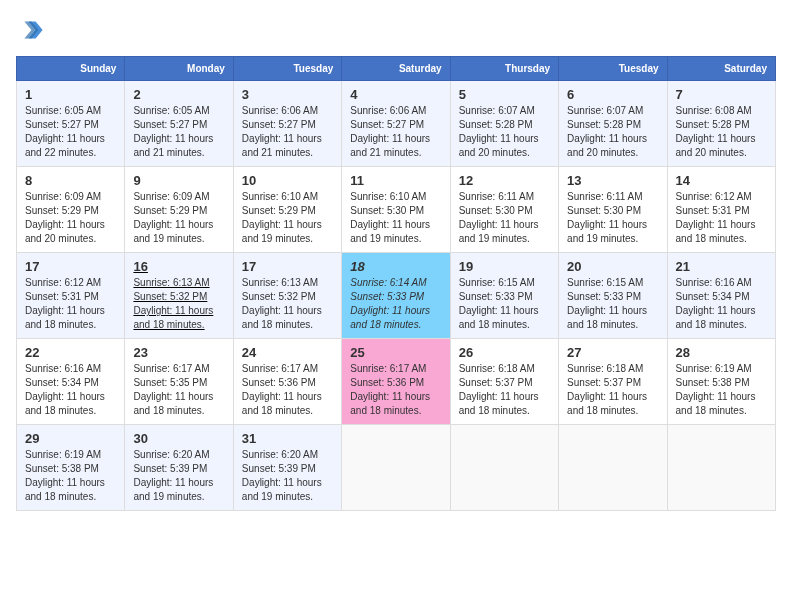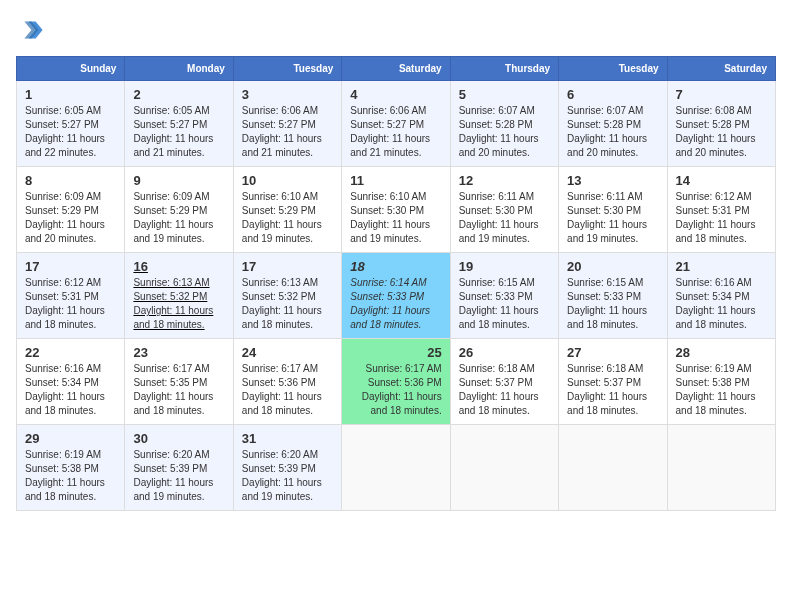--- a/index.html
+++ b/index.html
@@ -150,21 +150,21 @@
         <td style="background: rgb(240, 244, 255);"><span class="day-number">17</span><span class="day-info">Sunrise: 6:13 AM<br>Sunset: 5:32 PM<br>Daylight: 11 hours and 18 minutes.</span></td>
         <td style="background: #7dd3fc; font-style: italic;"><span class="day-number">18</span><span class="day-info">Sunrise: 6:14 AM<br>Sunset: 5:33 PM<br>Daylight: 11 hours and 18 minutes.</span></td>
         <td style="background: rgb(240, 244, 255);"><span class="day-number">19</span><span class="day-info">Sunrise: 6:15 AM<br>Sunset: 5:33 PM<br>Daylight: 11 hours and 18 minutes.</span></td>
         <td style="background: rgb(240, 244, 255);"><span class="day-number">20</span><span class="day-info">Sunrise: 6:15 AM<br>Sunset: 5:33 PM<br>Daylight: 11 hours and 18 minutes.</span></td>
         <td style="background: rgb(240, 244, 255);"><span class="day-number">21</span><span class="day-info">Sunrise: 6:16 AM<br>Sunset: 5:34 PM<br>Daylight: 11 hours and 18 minutes.</span></td>
       </tr>
       <tr>
         <td style="background: rgb(255, 255, 255);"><span class="day-number">22</span><span class="day-info">Sunrise: 6:16 AM<br>Sunset: 5:34 PM<br>Daylight: 11 hours and 18 minutes.</span></td>
         <td style="background: rgb(255, 255, 255);"><span class="day-number">23</span><span class="day-info">Sunrise: 6:17 AM<br>Sunset: 5:35 PM<br>Daylight: 11 hours and 18 minutes.</span></td>
         <td style="background: rgb(255, 255, 255); border-radius: 28px;"><span class="day-number">24</span><span class="day-info">Sunrise: 6:17 AM<br>Sunset: 5:36 PM<br>Daylight: 11 hours and 18 minutes.</span></td>
-        <td style="background: #86efac; text-align: right;"><span class="day-number">25</span><span class="day-info">Sunrise: 6:17 AM<br>Sunset: 5:36 PM<br>Daylight: 11 hours and 18 minutes.</span></td>
+        <td style="background: #f9a8d4;"><span class="day-number">25</span><span class="day-info">Sunrise: 6:17 AM<br>Sunset: 5:36 PM<br>Daylight: 11 hours and 18 minutes.</span></td>
         <td style="background: rgb(255, 255, 255);"><span class="day-number">26</span><span class="day-info">Sunrise: 6:18 AM<br>Sunset: 5:37 PM<br>Daylight: 11 hours and 18 minutes.</span></td>
         <td style="background: rgb(255, 255, 255);"><span class="day-number">27</span><span class="day-info">Sunrise: 6:18 AM<br>Sunset: 5:37 PM<br>Daylight: 11 hours and 18 minutes.</span></td>
         <td style="background: rgb(255, 255, 255);"><span class="day-number">28</span><span class="day-info">Sunrise: 6:19 AM<br>Sunset: 5:38 PM<br>Daylight: 11 hours and 18 minutes.</span></td>
       </tr>
       <tr>
         <td style="background: rgb(240, 244, 255);"><span class="day-number">29</span><span class="day-info">Sunrise: 6:19 AM<br>Sunset: 5:38 PM<br>Daylight: 11 hours and 18 minutes.</span></td>
         <td style="background: rgb(240, 244, 255);"><span class="day-number">30</span><span class="day-info">Sunrise: 6:20 AM<br>Sunset: 5:39 PM<br>Daylight: 11 hours and 19 minutes.</span></td>
         <td style="background: rgb(240, 244, 255);"><span class="day-number">31</span><span class="day-info">Sunrise: 6:20 AM<br>Sunset: 5:39 PM<br>Daylight: 11 hours and 19 minutes.</span></td>
         <td class="empty-cell" style="background: rgb(240, 244, 255);"></td>
         <td class="empty-cell" style="background: rgb(240, 244, 255);"></td>

